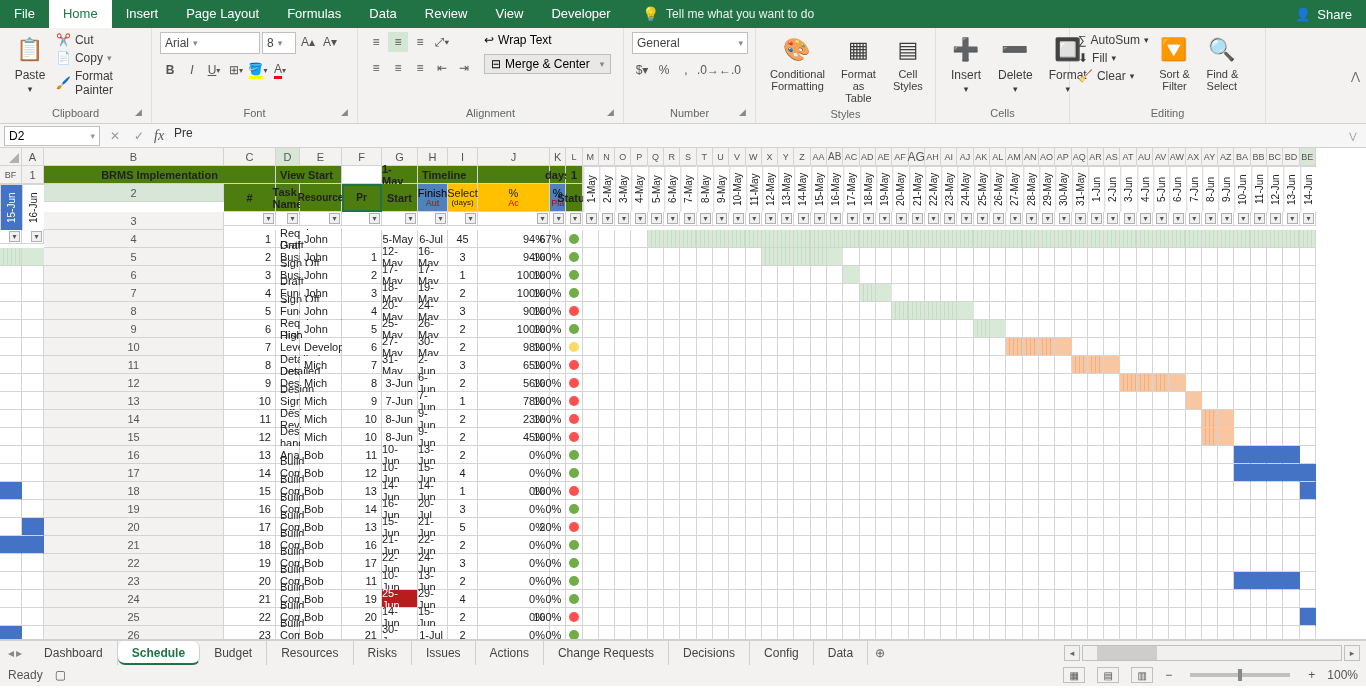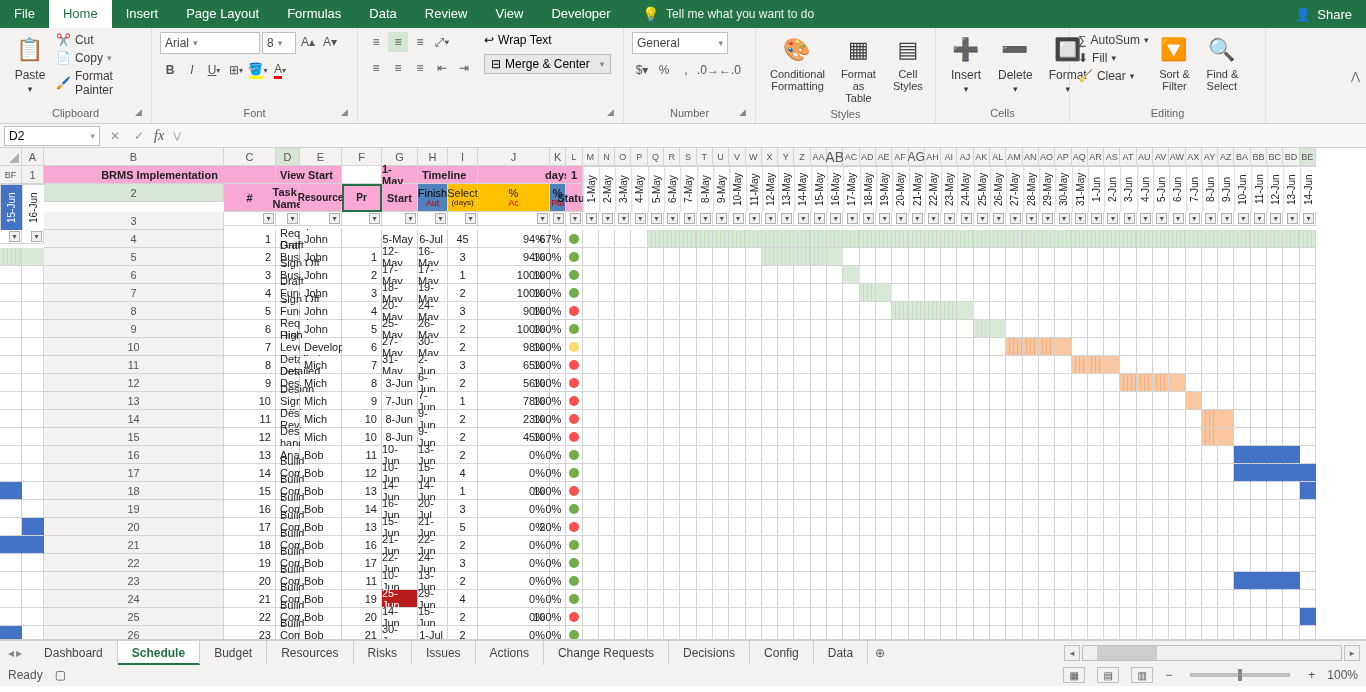--- a/index.html
+++ b/index.html
@@ -43,21 +43,21 @@
 
 .grid-wrap { position:relative; height:492px; overflow:hidden; border-bottom:1px solid #d0d0d0; }
 .grid { display:grid; font-size:11px; color:#222; }
 .col-head, .cell, .row-head, .corner { border-right:1px solid #d4d4d4; border-bottom:1px solid #d4d4d4; display:flex; align-items:center; justify-content:center; height:18px; background:#fff; }
 .col-head, .row-head, .corner { background:#f3f2f1; color:#555; font-size:11px; }
 .corner { position:relative; }
 .corner:after { content:''; position:absolute; right:2px; bottom:2px; border:5px solid transparent; border-right-color:#b0b0b0; border-bottom-color:#b0b0b0; }
 .col-head.sel, .row-head.sel { background:#d8e6d8; }
 .cell.left { justify-content:flex-start; padding-left:4px; }
 .cell.right { justify-content:flex-end; padding-right:4px; }
-.cell.yellow { background:#f9a8d4; font-weight:bold; }
+.cell.yellow { background:#4d7c0f; font-weight:bold; }
 .cell.orange { background:#ffc000; }
 .cell.blue-h { background:#4f81bd; color:#000; }
 .cell.sel { outline:2px solid #217346; outline-offset:-2px; z-index:2; }
 .cell.gantt-g { background:#d8e9d8; border-right-color:#d8e9d8; }
 .cell.gantt-g-dot { background:repeating-linear-gradient(90deg,#d8e9d8,#d8e9d8 3px,#c5dcc5 3px,#c5dcc5 4px); }
 .cell.gantt-o { background:#f8c6a0; border-right-color:#f8c6a0; }
 .cell.gantt-o-dot { background:repeating-linear-gradient(90deg,#f8c6a0,#f8c6a0 3px,#f0b080 3px,#f0b080 4px); }
 .cell.gantt-b { background:#4472c4; border-right-color:#4472c4; }
 .cell.red-bg { background:#b91c1c; color:#fff; }
 .cell.date-head { writing-mode:vertical-rl; transform:rotate(180deg); height:46px; font-size:10px; justify-content:center; padding:2px 0; }
@@ -65,21 +65,21 @@
 .filter-dd { position:absolute; right:1px; bottom:1px; width:11px; height:11px; background:#f0f0f0; border:1px solid #b0b0b0; font-size:8px; display:flex; align-items:center; justify-content:center; color:#555; }
 .status-dot { width:10px; height:10px; border-radius:50%; }
 .dot-green { background:#70ad47; }
 .dot-red { background:#ff5050; }
 .dot-amber { background:#ffd966; }
 
 
 .sheet-bar { height:24px; background:#f3f2f1; border-top:1px solid #d0d0d0; display:flex; align-items:center; font-size:12px; }
 .sheet-nav { display:flex; gap:2px; padding:0 8px; color:#888; }
 .sheet-tab { padding:0 14px; height:24px; line-height:24px; border-right:1px solid #d0d0d0; color:#444; }
-.sheet-tab.active { background:#fff; border-bottom:2px solid #217346; font-weight:bold; color:#217346; }
+.sheet-tab.active { background:#fff; border-bottom:2px solid #217346; font-weight:bold; color:#217346;border-radius:7px; }
 .sheet-add { width:24px; text-align:center; color:#666; }
 .hscroll { flex:1; display:flex; align-items:center; justify-content:flex-end; gap:2px; padding-right:6px; }
 .scroll-btn { width:16px; height:16px; background:#f0f0f0; border:1px solid #c0c0c0; font-size:9px; display:flex; align-items:center; justify-content:center; color:#666; }
 .scroll-track { width:260px; height:16px; background:#f0f0f0; border:1px solid #c0c0c0; position:relative; }
 .scroll-thumb { position:absolute; left:14px; top:0; width:60px; height:14px; background:#cdcdcd; }
 
 
 .status-bar { height:22px; background:#f3f2f1; display:flex; align-items:center; font-size:12px; color:#555; padding:0 8px; gap:12px; }
 .status-bar .spacer { flex:1; }
 .view-btn { width:22px; height:16px; border:1px solid #c0c0c0; display:flex; align-items:center; justify-content:center; font-size:10px; }
@@ -204,26 +204,27 @@
             <span>↩</span>
             <span>Wrap Text</span>
           </div>
         <div class="mini-line" style="background:#e8e8e8;border:1px solid #c0c0c0;padding:2px 6px">
             <span>⊟</span>
             <span>Merge &amp; Center</span>
             <span style="font-size:9px;color:#888;margin-left:6px">▾</span>
           </div>
       </div>
     </div>
+    <div class="group-label">Alignment</div>
     <div class="dlg-launcher">◢</div>
   </div>
 
   <div class="group" style="width:132px">
     <div class="group-body" style="flex-direction:column;gap:6px">
-      <div class="select-box" style="width:96px">
+      <div class="select-box" style="width:116px">
           <span>General</span>
           <span class="caret" style="margin-left:auto">▾</span>
         </div>
       <div class="btn-row">
         <div class="sq">$▾</div>
         <div class="sq">%</div>
         <div class="sq">,</div>
         <div class="sq">.0→</div>
         <div class="sq">←.0</div>
       </div>
@@ -310,20 +311,21 @@
 </div>
 
 <div class="formula-bar">
   <div class="namebox">
       <span>D2</span>
       <span class="caret">▾</span>
     </div>
   <div class="fb-btn">✕</div>
   <div class="fb-btn">✓</div>
   <div class="fx-label">fx</div>
+  <div class="formula-input">Pre</div>
   <div class="fb-expand">⋁</div>
 </div>
 
 <div class="grid-wrap">
   <div id="grid" class="grid" style="grid-template-columns: 22px 22px 180px 52px 24px 42px 40px 36px 30px 30px 72px 16.3px 16.3px 16.3px 16.3px 16.3px 16.3px 16.3px 16.3px 16.3px 16.3px 16.3px 16.3px 16.3px 16.3px 16.3px 16.3px 16.3px 16.3px 16.3px 16.3px 16.3px 16.3px 16.3px 16.3px 16.3px 16.3px 16.3px 16.3px 16.3px 16.3px 16.3px 16.3px 16.3px 16.3px 16.3px 16.3px 16.3px 16.3px 16.3px 16.3px 16.3px 16.3px 16.3px 16.3px 16.3px 16.3px 16.3px;">
       <div class="corner"></div>
       <div class="col-head">A</div>
       <div class="col-head">B</div>
       <div class="col-head">C</div>
       <div class="col-head sel">D</div>
@@ -343,21 +345,21 @@
       <div class="col-head" style="font-size:9px">R</div>
       <div class="col-head" style="font-size:9px">S</div>
       <div class="col-head" style="font-size:9px">T</div>
       <div class="col-head" style="font-size:9px">U</div>
       <div class="col-head" style="font-size:9px">V</div>
       <div class="col-head" style="font-size:9px">W</div>
       <div class="col-head" style="font-size:9px">X</div>
       <div class="col-head" style="font-size:9px">Y</div>
       <div class="col-head" style="font-size:9px">Z</div>
       <div class="col-head" style="font-size:9px">AA</div>
-      <div class="col-head" style="font-size:14px">AB</div>
+      <div class="col-head" style="font-size:10px">AB</div>
       <div class="col-head" style="font-size:9px">AC</div>
       <div class="col-head" style="font-size:9px">AD</div>
       <div class="col-head" style="font-size:9px">AE</div>
       <div class="col-head" style="font-size:9px">AF</div>
       <div class="col-head" style="font-size:12px">AG</div>
       <div class="col-head" style="font-size:9px">AH</div>
       <div class="col-head" style="font-size:9px">AI</div>
       <div class="col-head" style="font-size:9px">AJ</div>
       <div class="col-head" style="font-size:9px">AK</div>
       <div class="col-head" style="font-size:9px">AL</div>

